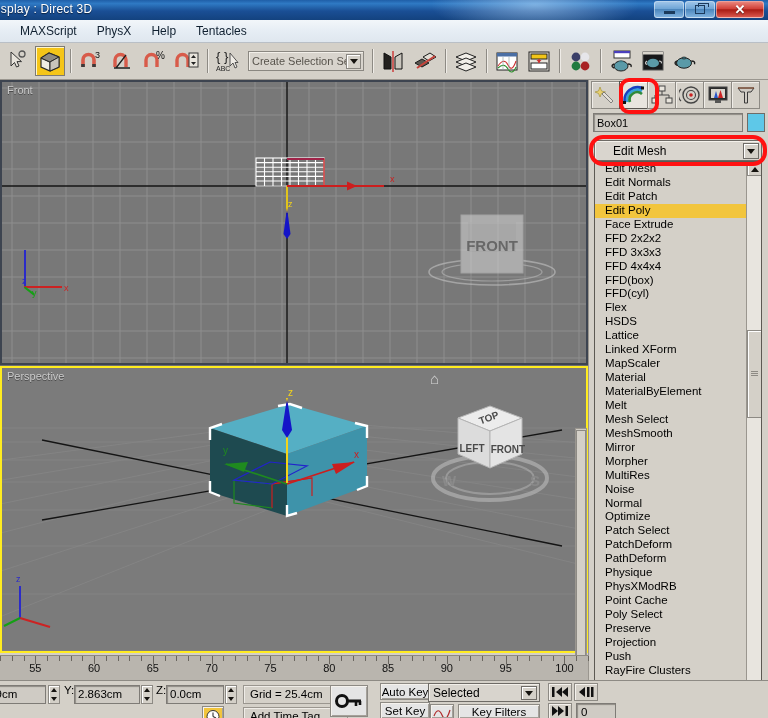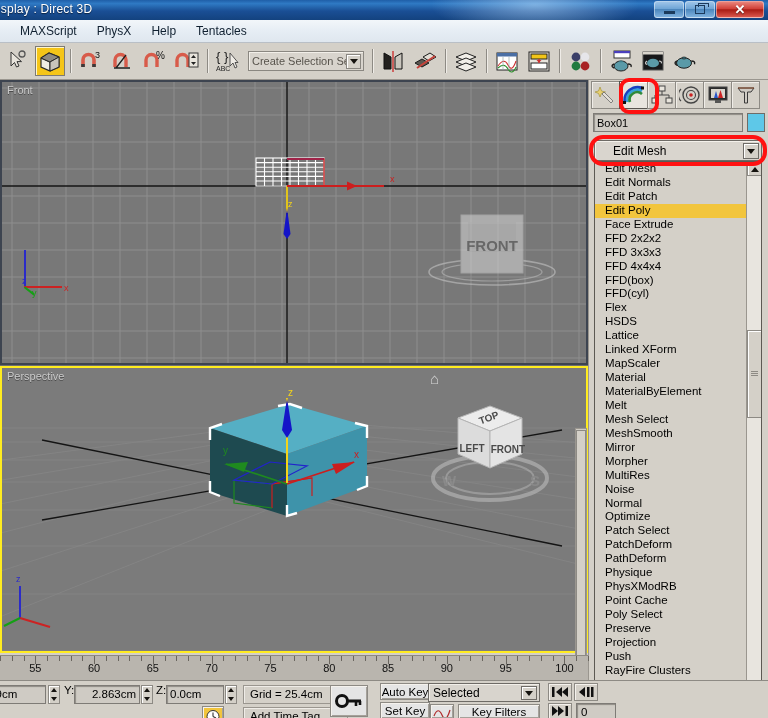--- a/index.html
+++ b/index.html
@@ -748,21 +748,21 @@
 
   <div id="statusbar">
 
     <div class="coord-field" style="left:-18px; top:4px; width:64px;"><span>.59cm</span></div>
     <div class="spin" style="left:48px; top:4px;">
       <span class="u"></span>
         <span class="d"></span>
       </div>
 
     <div class="coord-label" style="left:64px;">Y:</div>
-    <div class="coord-field" style="left:74px; top:4px; width:66px;text-align:right;"><span>2.863cm</span></div>
+    <div class="coord-field" style="left:74px; top:4px; width:66px;"><span>2.863cm</span></div>
     <div class="spin" style="left:141px; top:4px;">
       <span class="u"></span>
         <span class="d"></span>
       </div>
 
     <div class="coord-label" style="left:156px;">Z:</div>
     <div class="coord-field" style="left:166px; top:4px; width:58px;"><span>0.0cm</span></div>
     <div class="spin" style="left:225px; top:4px;">
       <span class="u"></span>
         <span class="d"></span>

